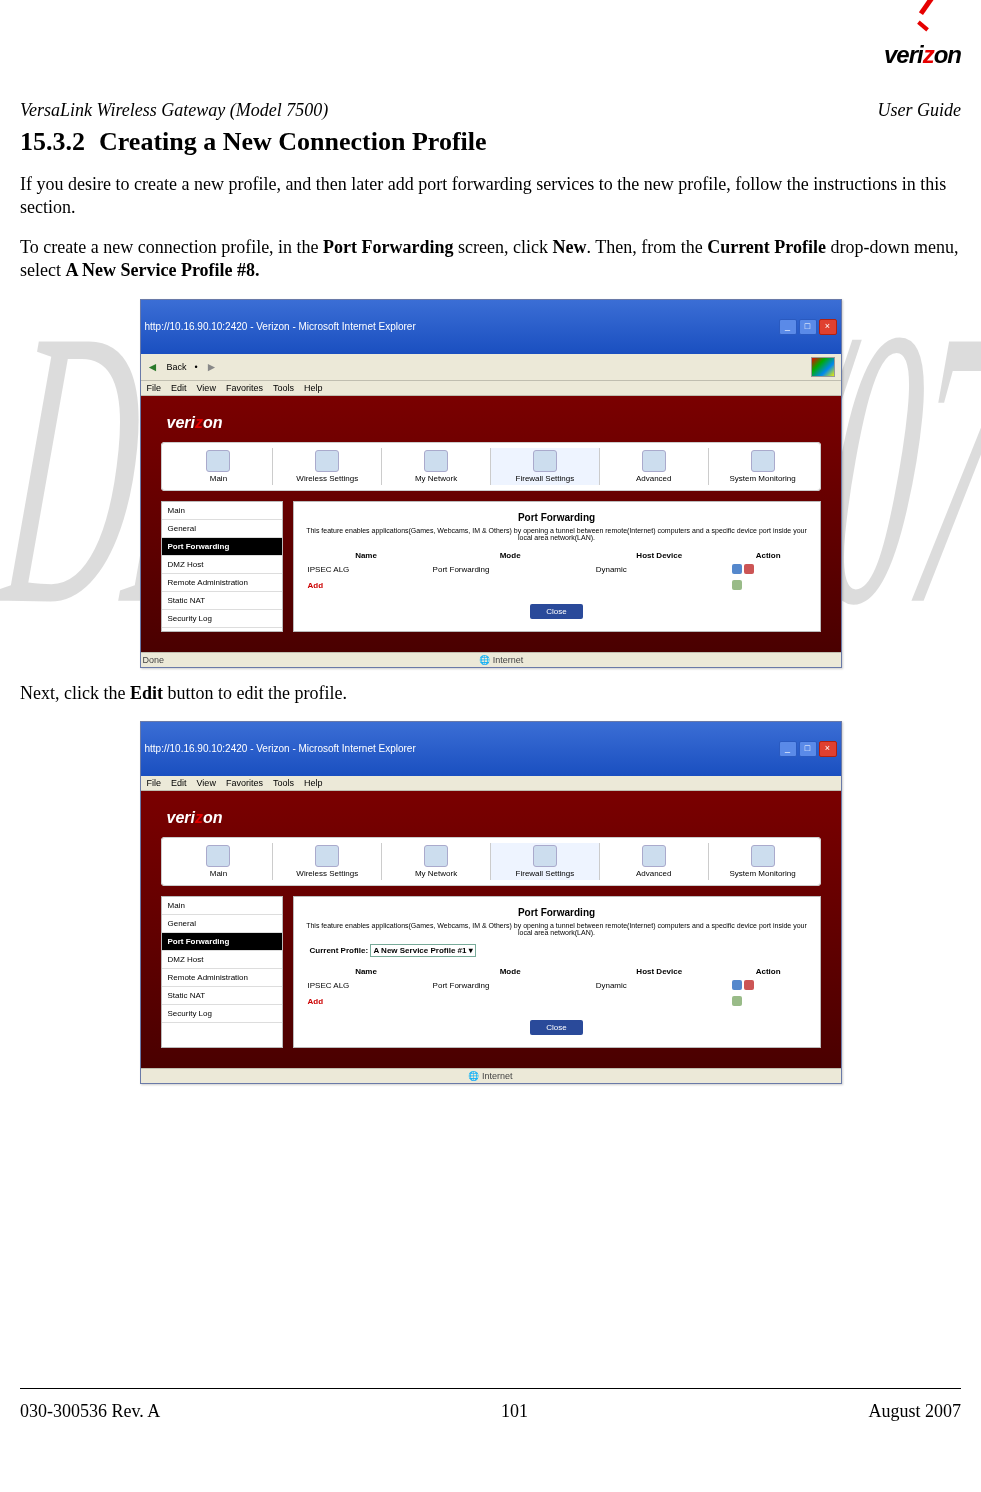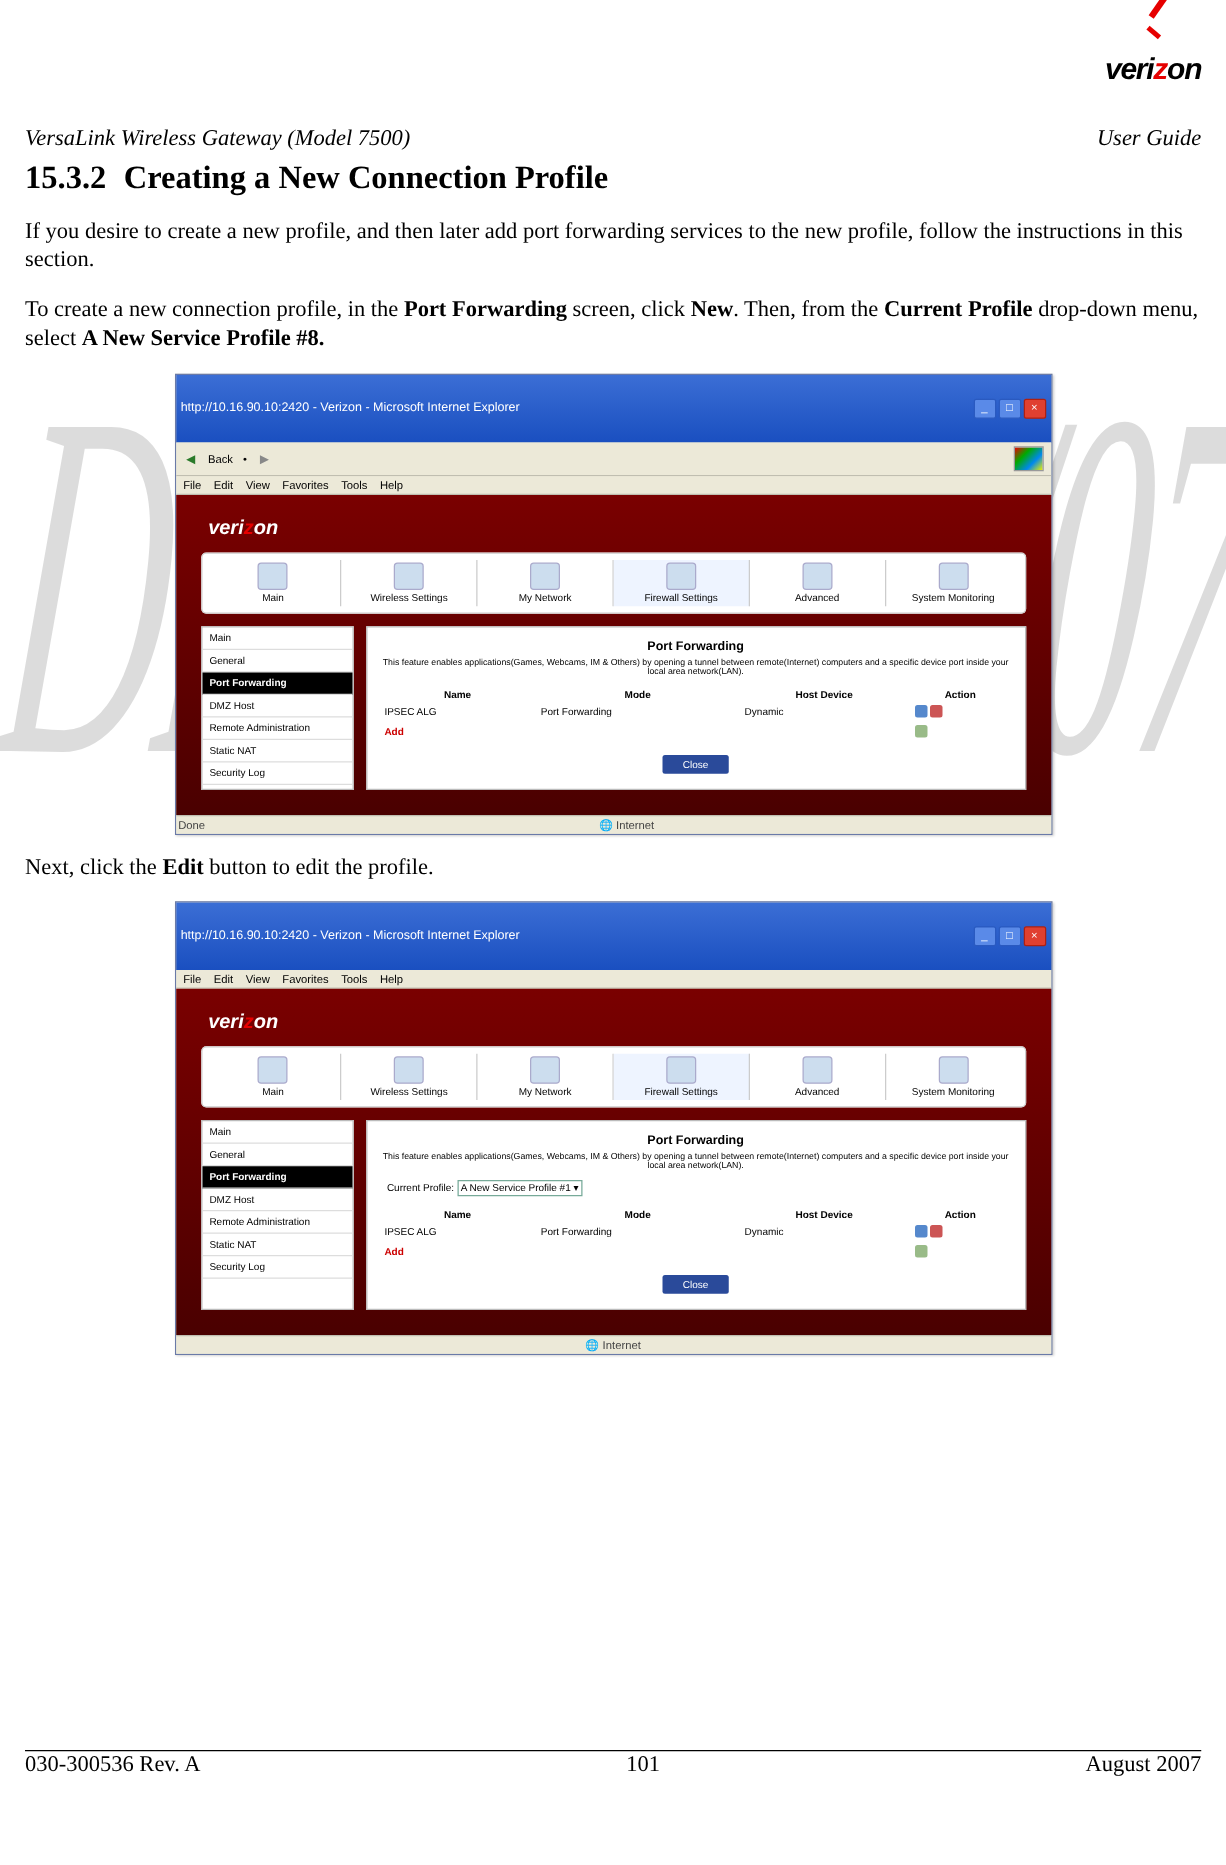--- a/index.html
+++ b/index.html
@@ -230,21 +230,21 @@
   .statusbar::after{content:"";}
   .footer{
     position:absolute;
     bottom:18px;
     left:20px;
     right:20px;
     border-top:1px solid #000;
     display:flex;
     justify-content:space-between;
     font-size:18px;
-    padding-top:0;
+    padding-top:12px;
   }
 </style>
 </head>
 <body>
 
 <div class="page">
 
   <div class="logo-top">
     <div class="vz-check"></div><br>
     <span class="vz-word">veri<span class="z">z</span>on</span>
@@ -381,21 +381,21 @@
           <div>General</div>
           <div class="sel">Port Forwarding</div>
           <div>DMZ Host</div>
           <div>Remote Administration</div>
           <div>Static NAT</div>
           <div>Security Log</div>
         </div>
         <div class="panel">
           <h4>Port Forwarding</h4>
           <p class="desc">This feature enables applications(Games, Webcams, IM &amp; Others) by opening a tunnel between remote(Internet) computers and a specific device port inside your local area network(LAN).</p>
-          <div style="text-align:left;margin:4px 0 8px 6px;">
+          <div style="text-align:left;margin:4px 0 8px 6px;font-weight:bold;">
             <span>Current Profile:</span>
             <span class="selectwrap">
               <span>A New Service Profile #1</span> ▾
             </span>
           </div>
           <table class="svc">
             <tbody>
                 <tr>
               <th>Name</th>
               <th>Mode</th>

